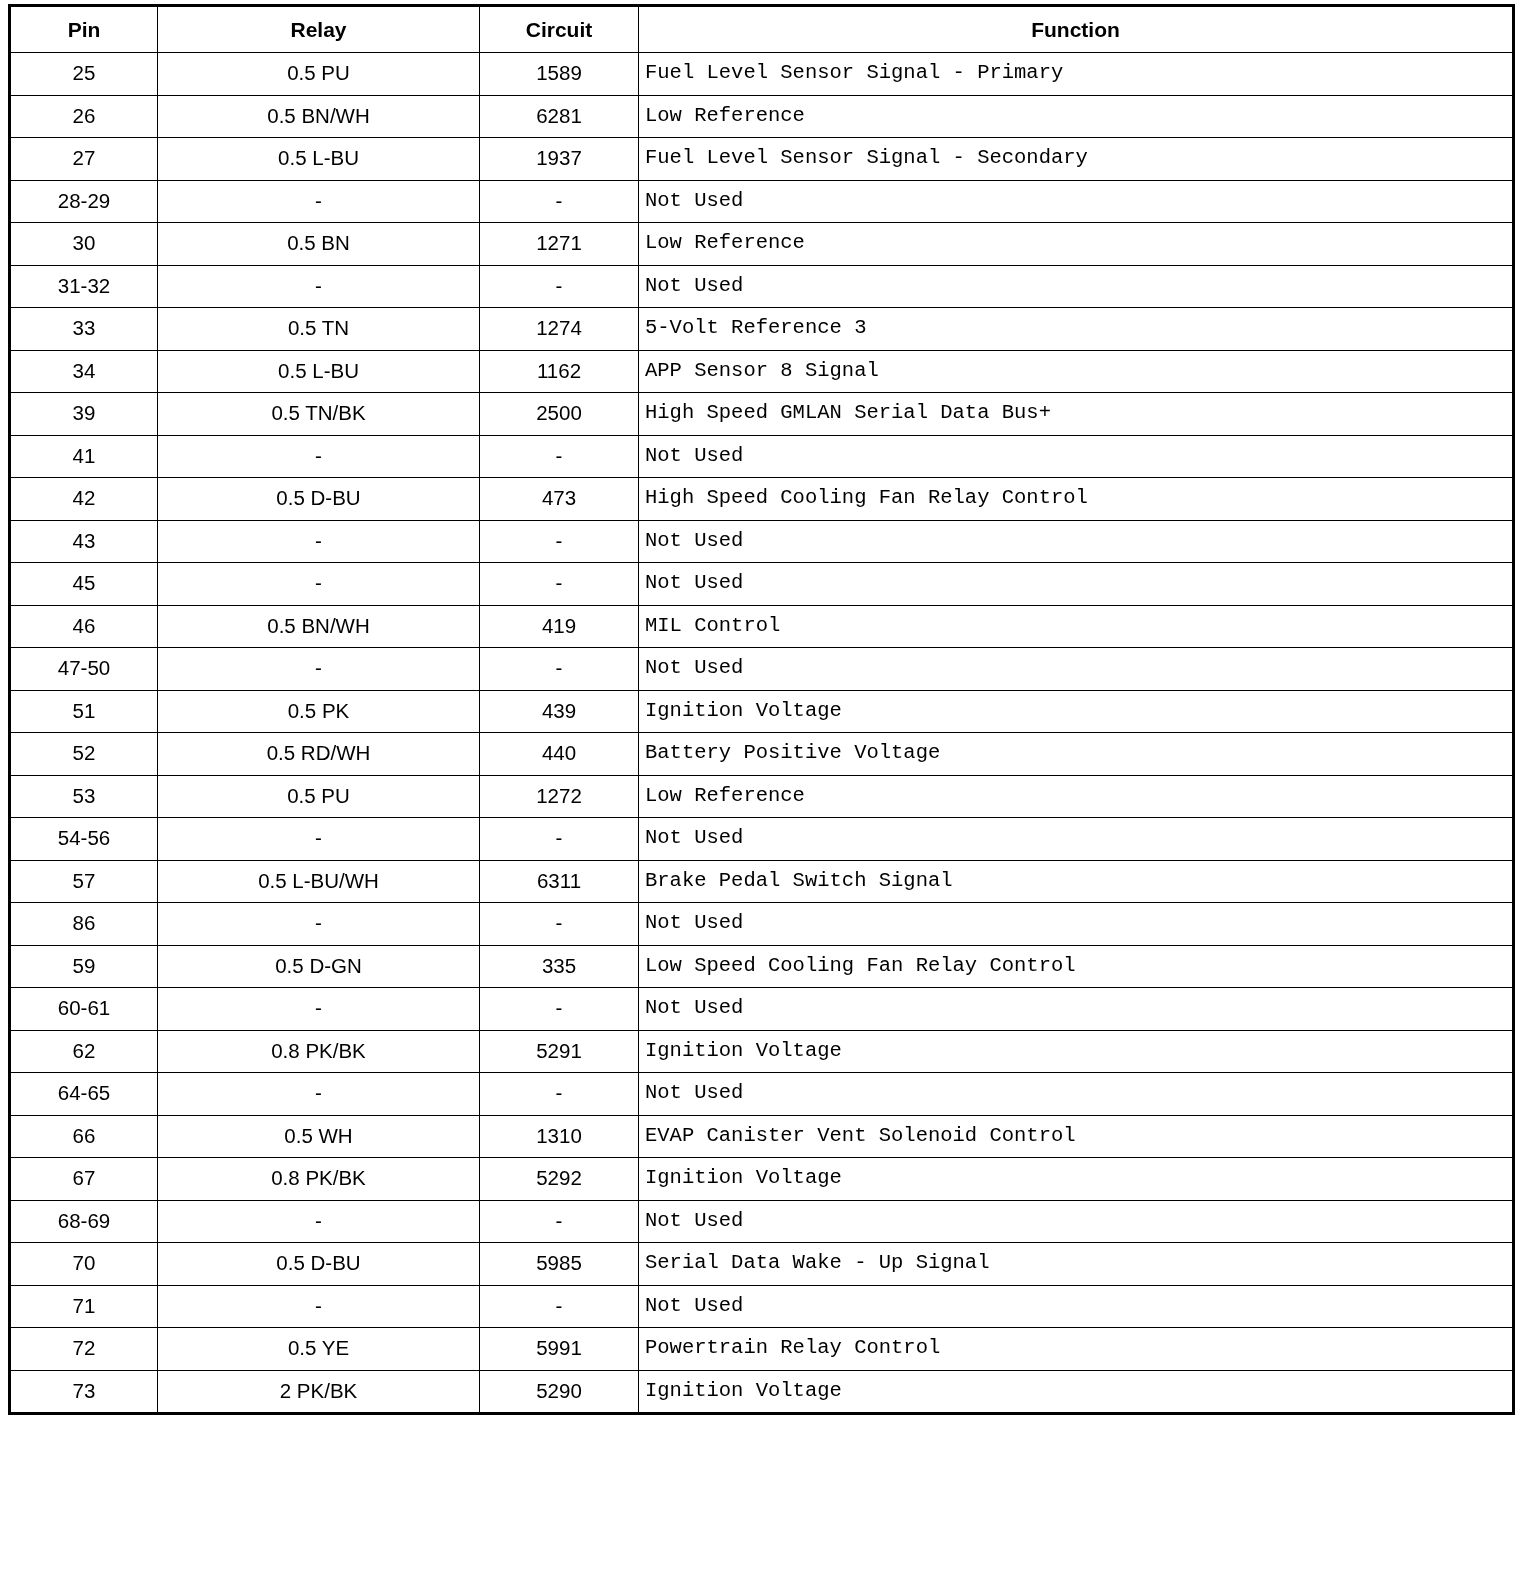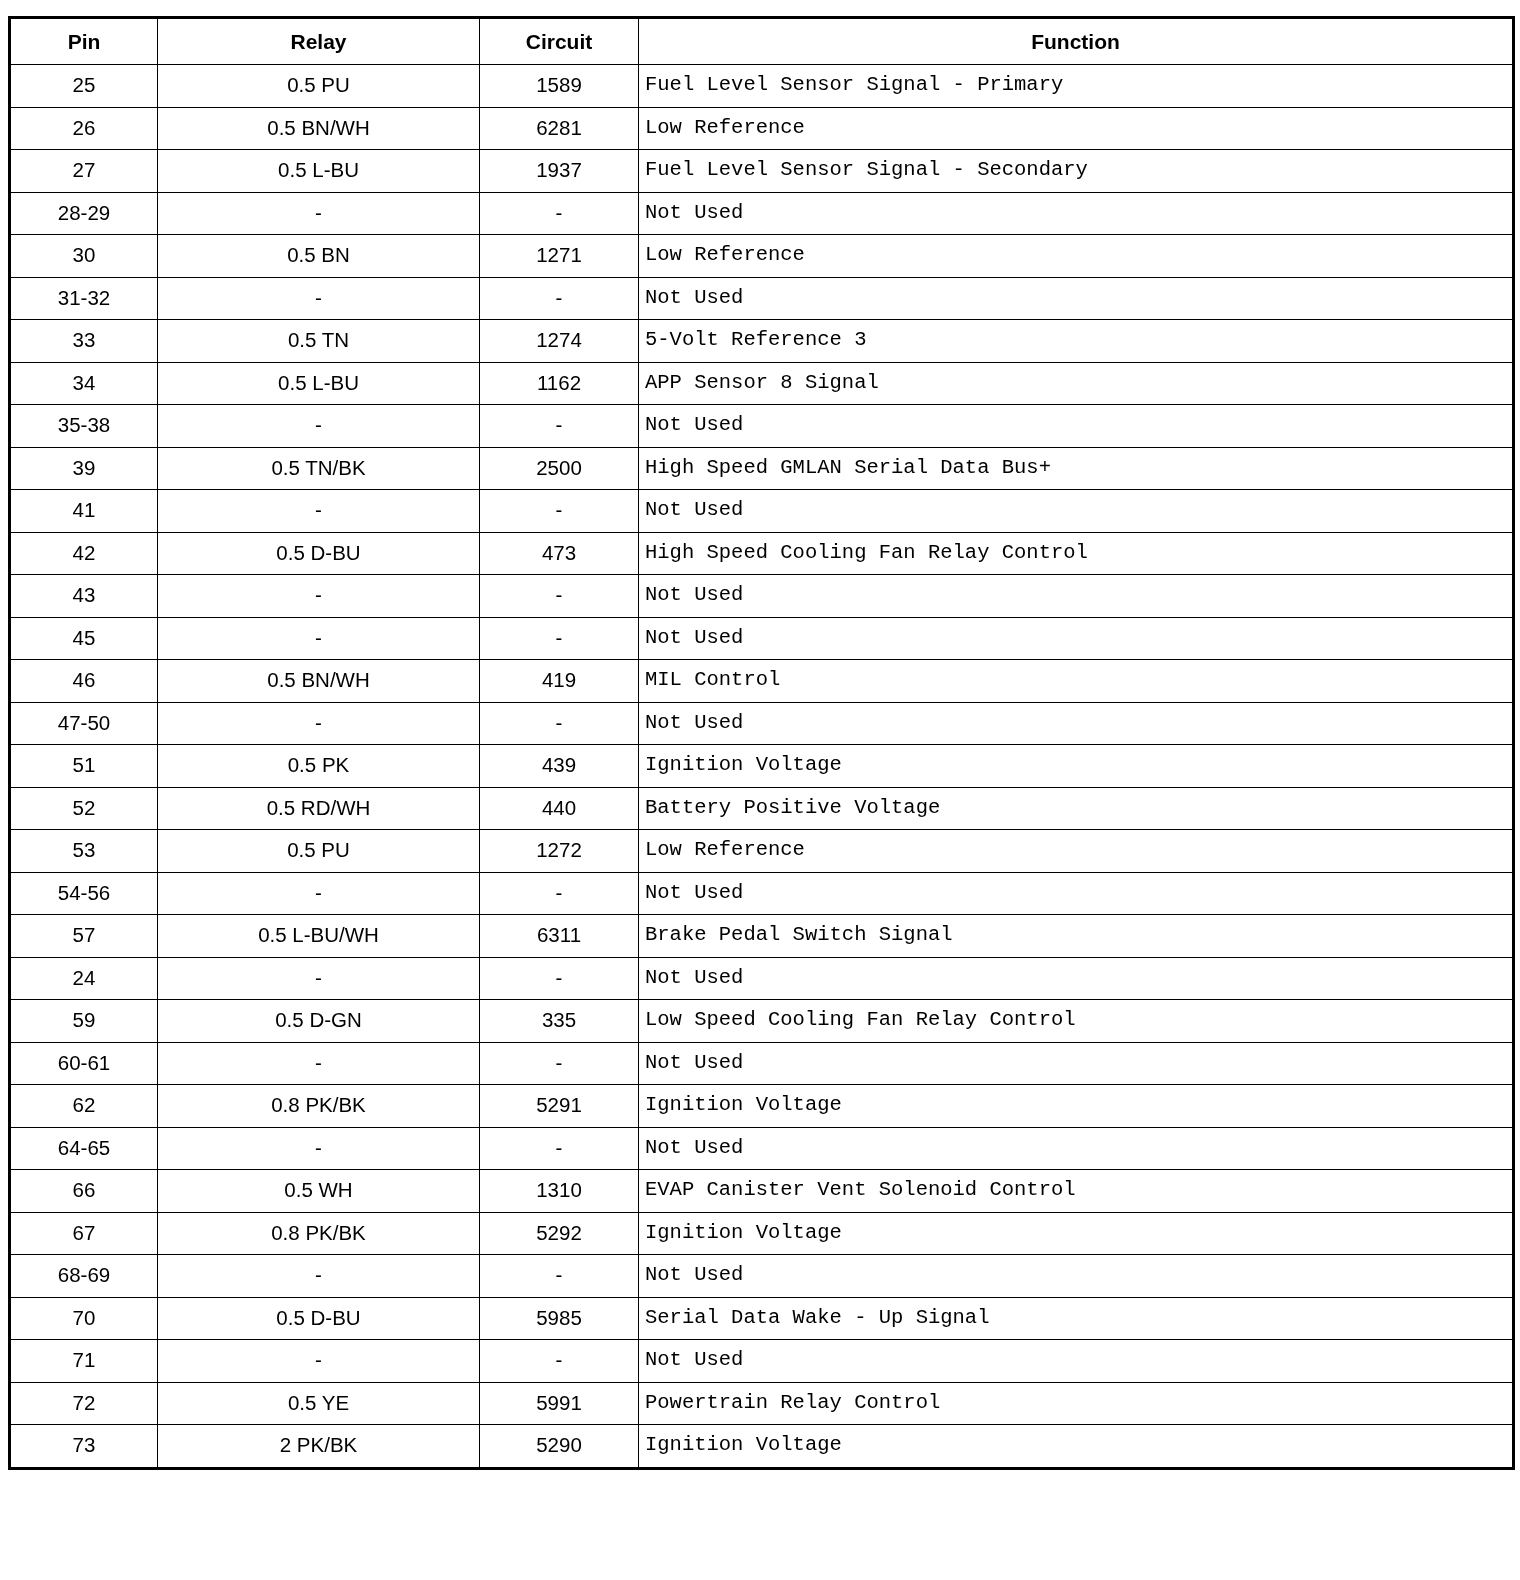--- a/index.html
+++ b/index.html
@@ -10,21 +10,21 @@
   body {
     width: 1520px;
     height: 1580px;
     font-family: "Liberation Sans", sans-serif;
     color: #000000;
   }
   .page {
     box-sizing: border-box;
     width: 1520px;
     height: 1272px;
-    padding: 16px 8px 6px 8px;
+    padding: 4px 8px 6px 8px;
   }
   table.pinout {
     border-collapse: collapse;
     table-layout: fixed;
     width: 1504px;
     border: 3px solid #000;
   }
   table.pinout col.c-pin    { width: 148px; }
   table.pinout col.c-wire   { width: 322px; }
   table.pinout col.c-circ   { width: 159px; }
@@ -118,26 +118,20 @@
           <td class="circuit">1274</td>
           <td class="function">5-Volt Reference 3</td>
         </tr>
         <tr>
           <td class="pin">34</td>
           <td class="wire">0.5 L-BU</td>
           <td class="circuit">1162</td>
           <td class="function">APP Sensor 8 Signal</td>
         </tr>
         <tr>
-          <td class="pin">35-38</td>
-          <td class="wire">-</td>
-          <td class="circuit">-</td>
-          <td class="function">Not Used</td>
-        </tr>
-        <tr>
           <td class="pin">39</td>
           <td class="wire">0.5 TN/BK</td>
           <td class="circuit">2500</td>
           <td class="function">High Speed GMLAN Serial Data Bus+</td>
         </tr>
         <tr>
           <td class="pin">41</td>
           <td class="wire">-</td>
           <td class="circuit">-</td>
           <td class="function">Not Used</td>
@@ -196,21 +190,21 @@
           <td class="circuit">-</td>
           <td class="function">Not Used</td>
         </tr>
         <tr>
           <td class="pin">57</td>
           <td class="wire">0.5 L-BU/WH</td>
           <td class="circuit">6311</td>
           <td class="function">Brake Pedal Switch Signal</td>
         </tr>
         <tr>
-          <td class="pin">24</td>
+          <td class="pin">86</td>
           <td class="wire">-</td>
           <td class="circuit">-</td>
           <td class="function">Not Used</td>
         </tr>
         <tr>
           <td class="pin">59</td>
           <td class="wire">0.5 D-GN</td>
           <td class="circuit">335</td>
           <td class="function">Low Speed Cooling Fan Relay Control</td>
         </tr>

